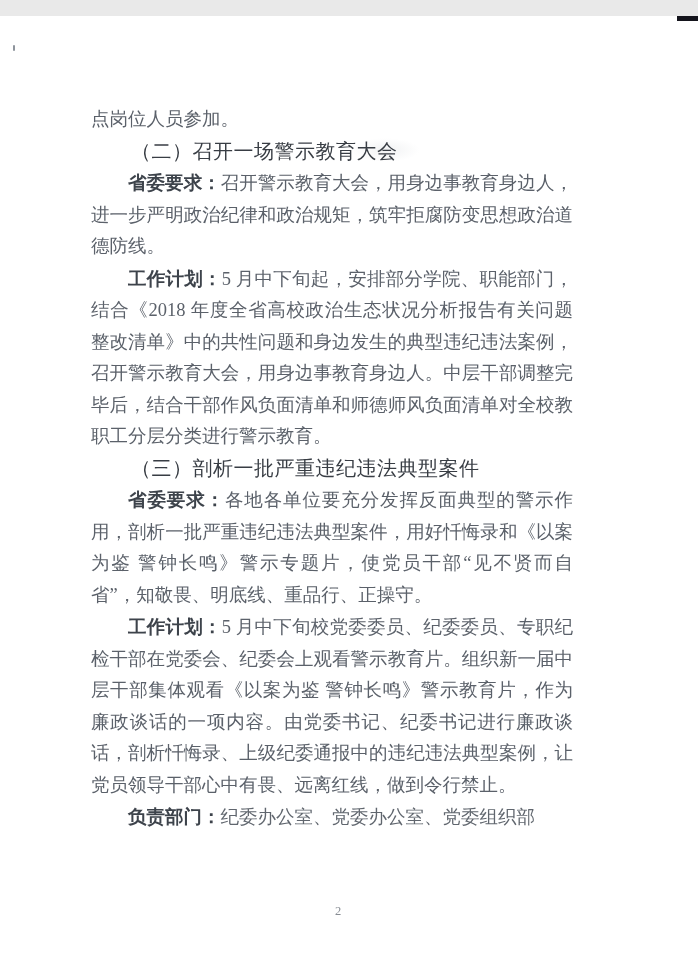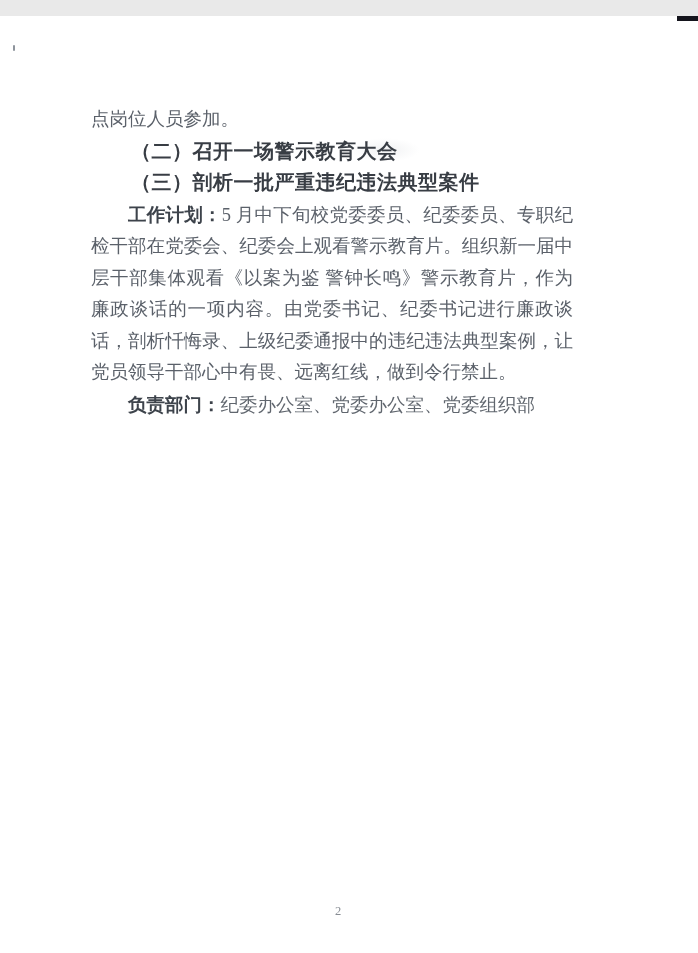--- a/index.html
+++ b/index.html
@@ -66,21 +66,21 @@
     font-family: "Liberation Sans", sans-serif;
     font-weight: bold;
     color: #3d434b;
   }
   .dept .dept-value {
     color: #60666e;
   }
   .heading {
     text-indent: 2em;
     font-family: "Liberation Sans", sans-serif;
-    font-weight: bold;
+    font-weight: normal;
     font-size: 20px;
     line-height: 31.5px;
     letter-spacing: 0.5px;
     color: #383d44;
     text-align: left;
   }
   .page-number {
     position: absolute;
     left: 0;
     top: 888px;
@@ -101,25 +101,28 @@
   <div class="artifact corner-diagonal"></div>
   <div class="artifact smudge"></div>
 
   <div class="text-block">
 
     <p class="cont">点岗位人员参加。</p>
 
 
     <h3 class="heading">（二）召开一场警示教育大会</h3>
 
+    <p class="para"><span class="lead-label">省委要求：</span><span>召开警示教育大会，用身边事教育身边人，进一步严明政治纪律和政治规矩，筑牢拒腐防变思想政治道德防线。</span></p>
 
+    <p class="para"><span class="lead-label">工作计划：</span><span>5 月中下旬起，安排部分学院、职能部门，结合《2018 年度全省高校政治生态状况分析报告有关问题整改清单》中的共性问题和身边发生的典型违纪违法案例，召开警示教育大会，用身边事教育身边人。中层干部调整完毕后，结合干部作风负面清单和师德师风负面清单对全校教职工分层分类进行警示教育。</span></p>
 
 
     <h3 class="heading">（三）剖析一批严重违纪违法典型案件</h3>
 
+    <p class="para"><span class="lead-label">省委要求：</span><span>各地各单位要充分发挥反面典型的警示作用，剖析一批严重违纪违法典型案件，用好忏悔录和《以案为鉴 警钟长鸣》警示专题片，使党员干部“见不贤而自省”，知敬畏、明底线、重品行、正操守。</span></p>
 
     <p class="para"><span class="lead-label">工作计划：</span><span>5 月中下旬校党委委员、纪委委员、专职纪检干部在党委会、纪委会上观看警示教育片。组织新一届中层干部集体观看《以案为鉴 警钟长鸣》警示教育片，作为廉政谈话的一项内容。由党委书记、纪委书记进行廉政谈话，剖析忏悔录、上级纪委通报中的违纪违法典型案例，让党员领导干部心中有畏、远离红线，做到令行禁止。</span></p>
 
     <p class="dept"><span class="lead-label">负责部门：</span><span class="dept-value">纪委办公室、党委办公室、党委组织部</span></p>
 
   </div>
 
   <div class="page-number">2</div>
 
 </div>

